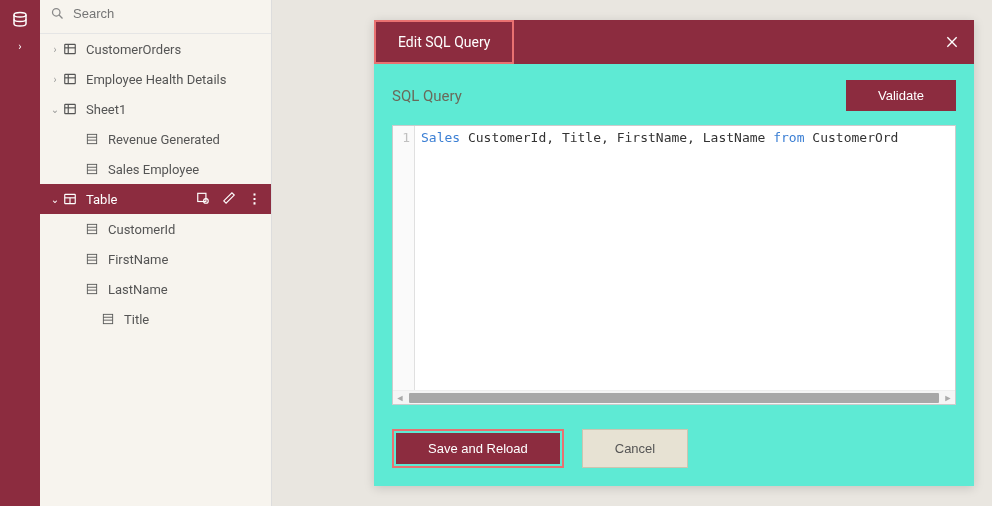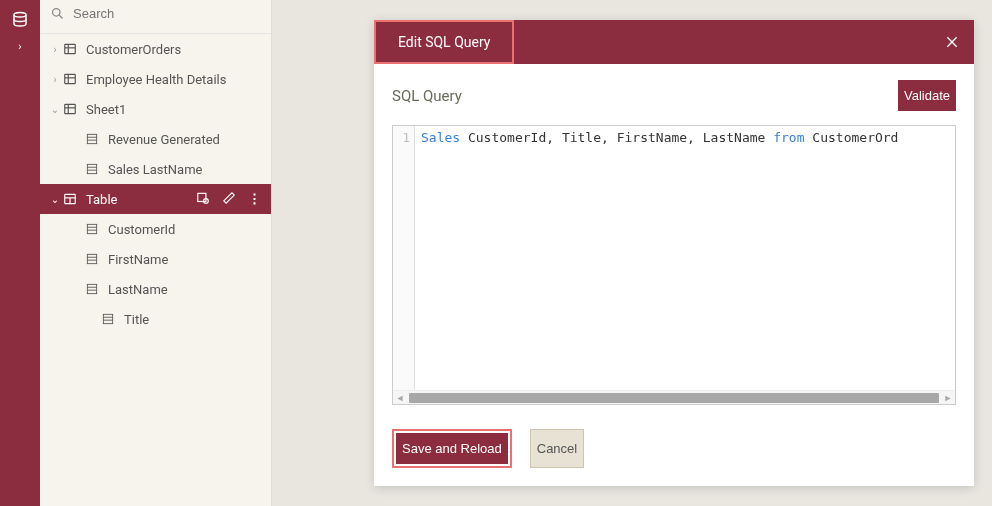--- a/index.html
+++ b/index.html
@@ -101,21 +101,21 @@
     .main {
       flex: 1;
       background: #e9e6e0;
       position: relative;
     }
     .modal {
       position: absolute;
       left: 102px;
       top: 20px;
       width: 600px;
-      background: #ffffff;
+      background: #5eead4;
       box-shadow: 0 2px 10px rgba(0,0,0,0.15);
     }
     .modal-header {
       background: #8c2c3f;
       color: #fff;
       display: flex;
       align-items: stretch;
       justify-content: space-between;
       height: 44px;
     }
@@ -144,21 +144,21 @@
       margin-bottom: 14px;
     }
     .sql-label {
       font-size: 15px;
       color: #6a6a5a;
     }
     .btn {
       cursor: pointer;
       border: none;
       font-size: 13px;
-      padding: 8px 6px;
+      padding: 8px 32px;
     }
     .btn-primary {
       background: #8c2c3f;
       color: #fff;
     }
     .btn-secondary {
       background: #e7e2d3;
       color: #555;
       border: 1px solid #ccc5b0;
     }
@@ -297,21 +297,21 @@
           <span class="item-label">Revenue Generated</span>
         </div>
         <div class="tree-item grandchild" style="padding-left: 44px;">
           <span class="item-icon">
             <svg width="14" height="14" viewBox="0 0 24 24" fill="none" stroke="currentColor" stroke-width="1.5">
               <rect x="4" y="4" width="16" height="16"></rect>
               <line x1="4" y1="9" x2="20" y2="9"></line>
               <line x1="4" y1="14" x2="20" y2="14"></line>
             </svg>
           </span>
-          <span class="item-label">Sales LastName</span>
+          <span class="item-label">Sales Employee</span>
         </div>
         <div class="tree-item child active" style="padding-left: 8px;">
           <span class="caret">⌄</span>
           <span class="item-icon">
             <svg width="14" height="14" viewBox="0 0 24 24" fill="none" stroke="currentColor" stroke-width="2">
               <rect x="3" y="4" width="18" height="16" rx="1"></rect>
               <line x1="3" y1="10" x2="21" y2="10"></line>
               <line x1="12" y1="10" x2="12" y2="20"></line>
             </svg>
           </span>

